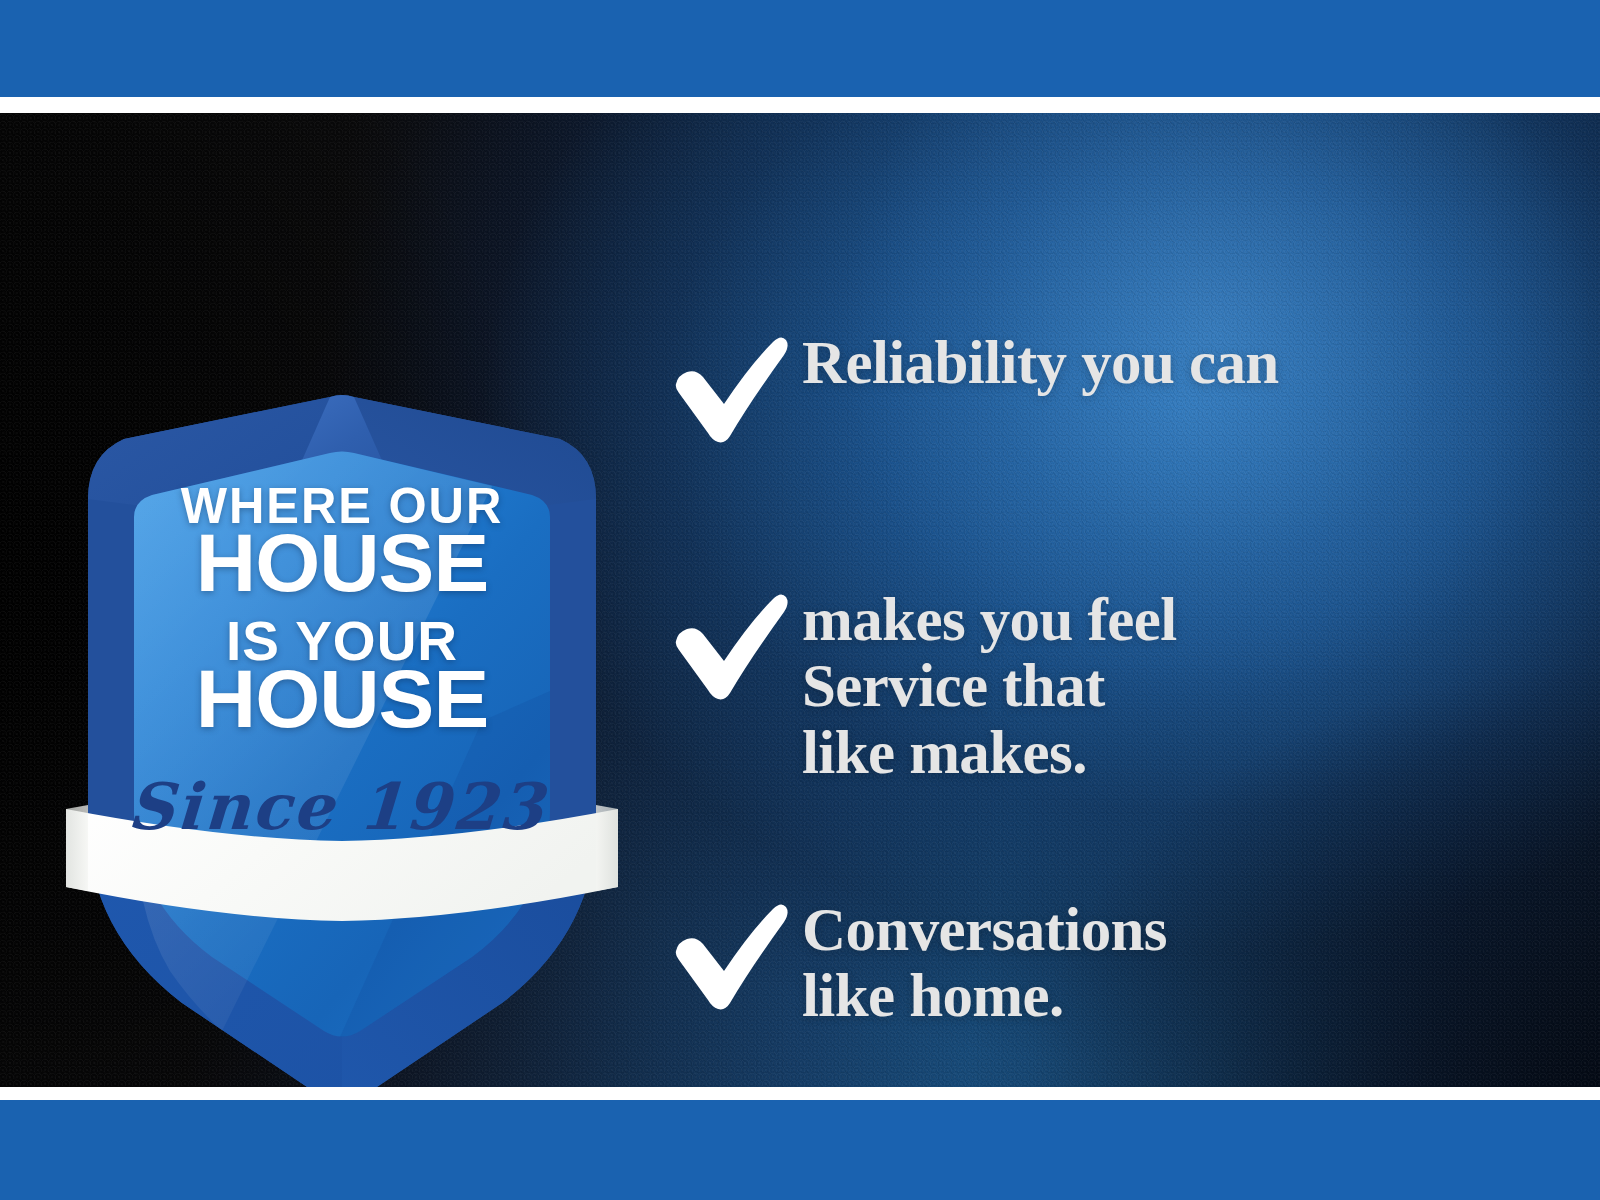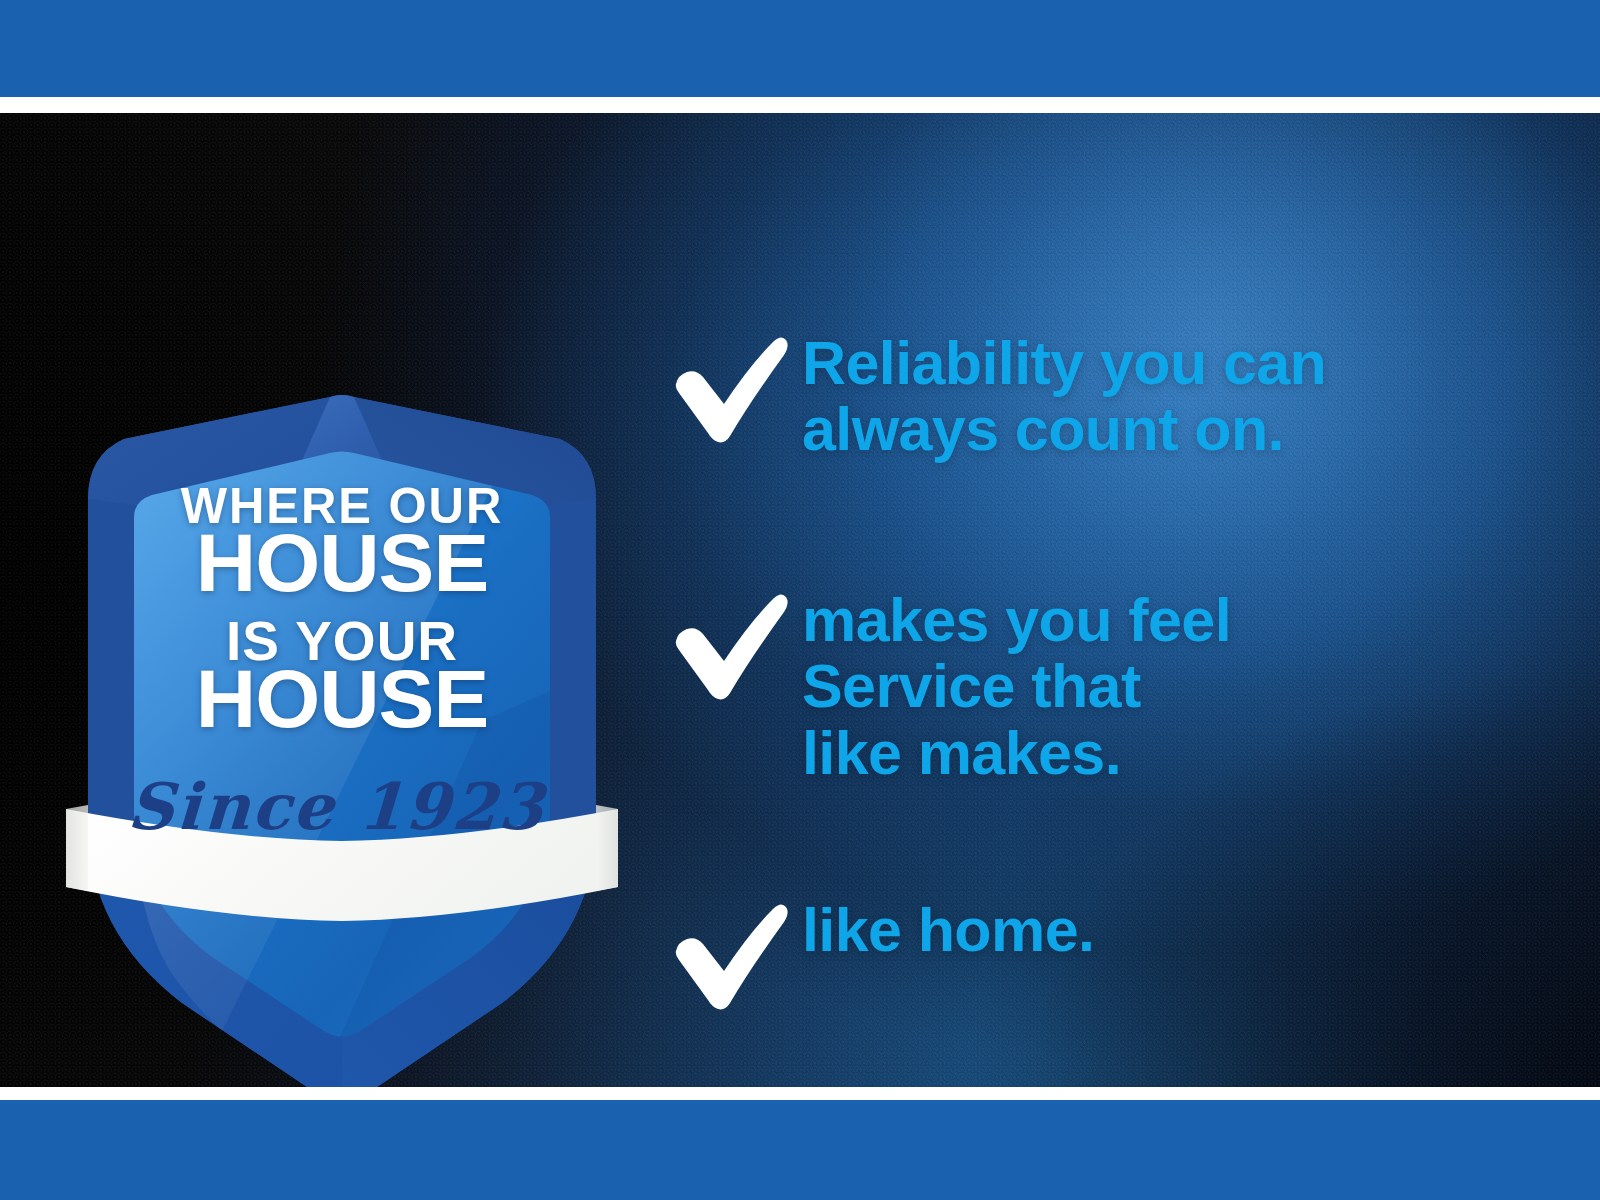--- a/index.html
+++ b/index.html
@@ -131,22 +131,22 @@
   .p3{ top:595px; }
 
   .check{
     flex:0 0 auto;
     width:130px;
     padding-top:6px;
   }
   .check svg{ display:block; width:118px; height:112px; }
 
   .ptext{
-    color:#0ea5e9;
-    font-family:Liberation Sans, sans-serif;
+    color:#e5e5e5;
+    font-family:Liberation Serif, serif;
     font-weight:700;
     font-size:61px;
     line-height:1.09;
     letter-spacing:-0.6px;
     text-shadow:0 2px 10px rgba(0,0,0,.22);
     padding-top:4px;
   }
   .ptext .ln{ display:block; white-space:nowrap; }
 </style>
 </head>
@@ -260,21 +260,20 @@
       <div class="point p1">
         <div class="check">
           <svg viewBox="0 0 118 112" xmlns="http://www.w3.org/2000/svg" aria-hidden="true">
             <path d="M4 52 Q6 43 15 40 Q24 37 31 45 L52 72 Q78 33 101 10
                      Q109 2 114 8 Q118 14 112 23 Q78 70 58 104 Q53 112 46 110
                      Q40 108 36 101 L7 61 Q3 56 4 52 Z" fill="#ffffff"></path>
           </svg>
         </div>
         <div class="ptext">
           <span class="ln">Reliability you can</span>
-          <span class="ln">always count on.</span>
         </div>
       </div>
 
       <div class="point p2">
         <div class="check">
           <svg viewBox="0 0 118 112" xmlns="http://www.w3.org/2000/svg" aria-hidden="true">
             <path d="M4 52 Q6 43 15 40 Q24 37 31 45 L52 72 Q78 33 101 10
                      Q109 2 114 8 Q118 14 112 23 Q78 70 58 104 Q53 112 46 110
                      Q40 108 36 101 L7 61 Q3 56 4 52 Z" fill="#ffffff"></path>
           </svg>
@@ -288,20 +287,21 @@
 
       <div class="point p3">
         <div class="check">
           <svg viewBox="0 0 118 112" xmlns="http://www.w3.org/2000/svg" aria-hidden="true">
             <path d="M4 52 Q6 43 15 40 Q24 37 31 45 L52 72 Q78 33 101 10
                      Q109 2 114 8 Q118 14 112 23 Q78 70 58 104 Q53 112 46 110
                      Q40 108 36 101 L7 61 Q3 56 4 52 Z" fill="#ffffff"></path>
           </svg>
         </div>
         <div class="ptext">
+          <span class="ln">Conversations</span>
           <span class="ln">like home.</span>
         </div>
       </div>
 
     </div>
   </div>
 
   <div class="bar bar-bottom"></div>
 
 </div>

